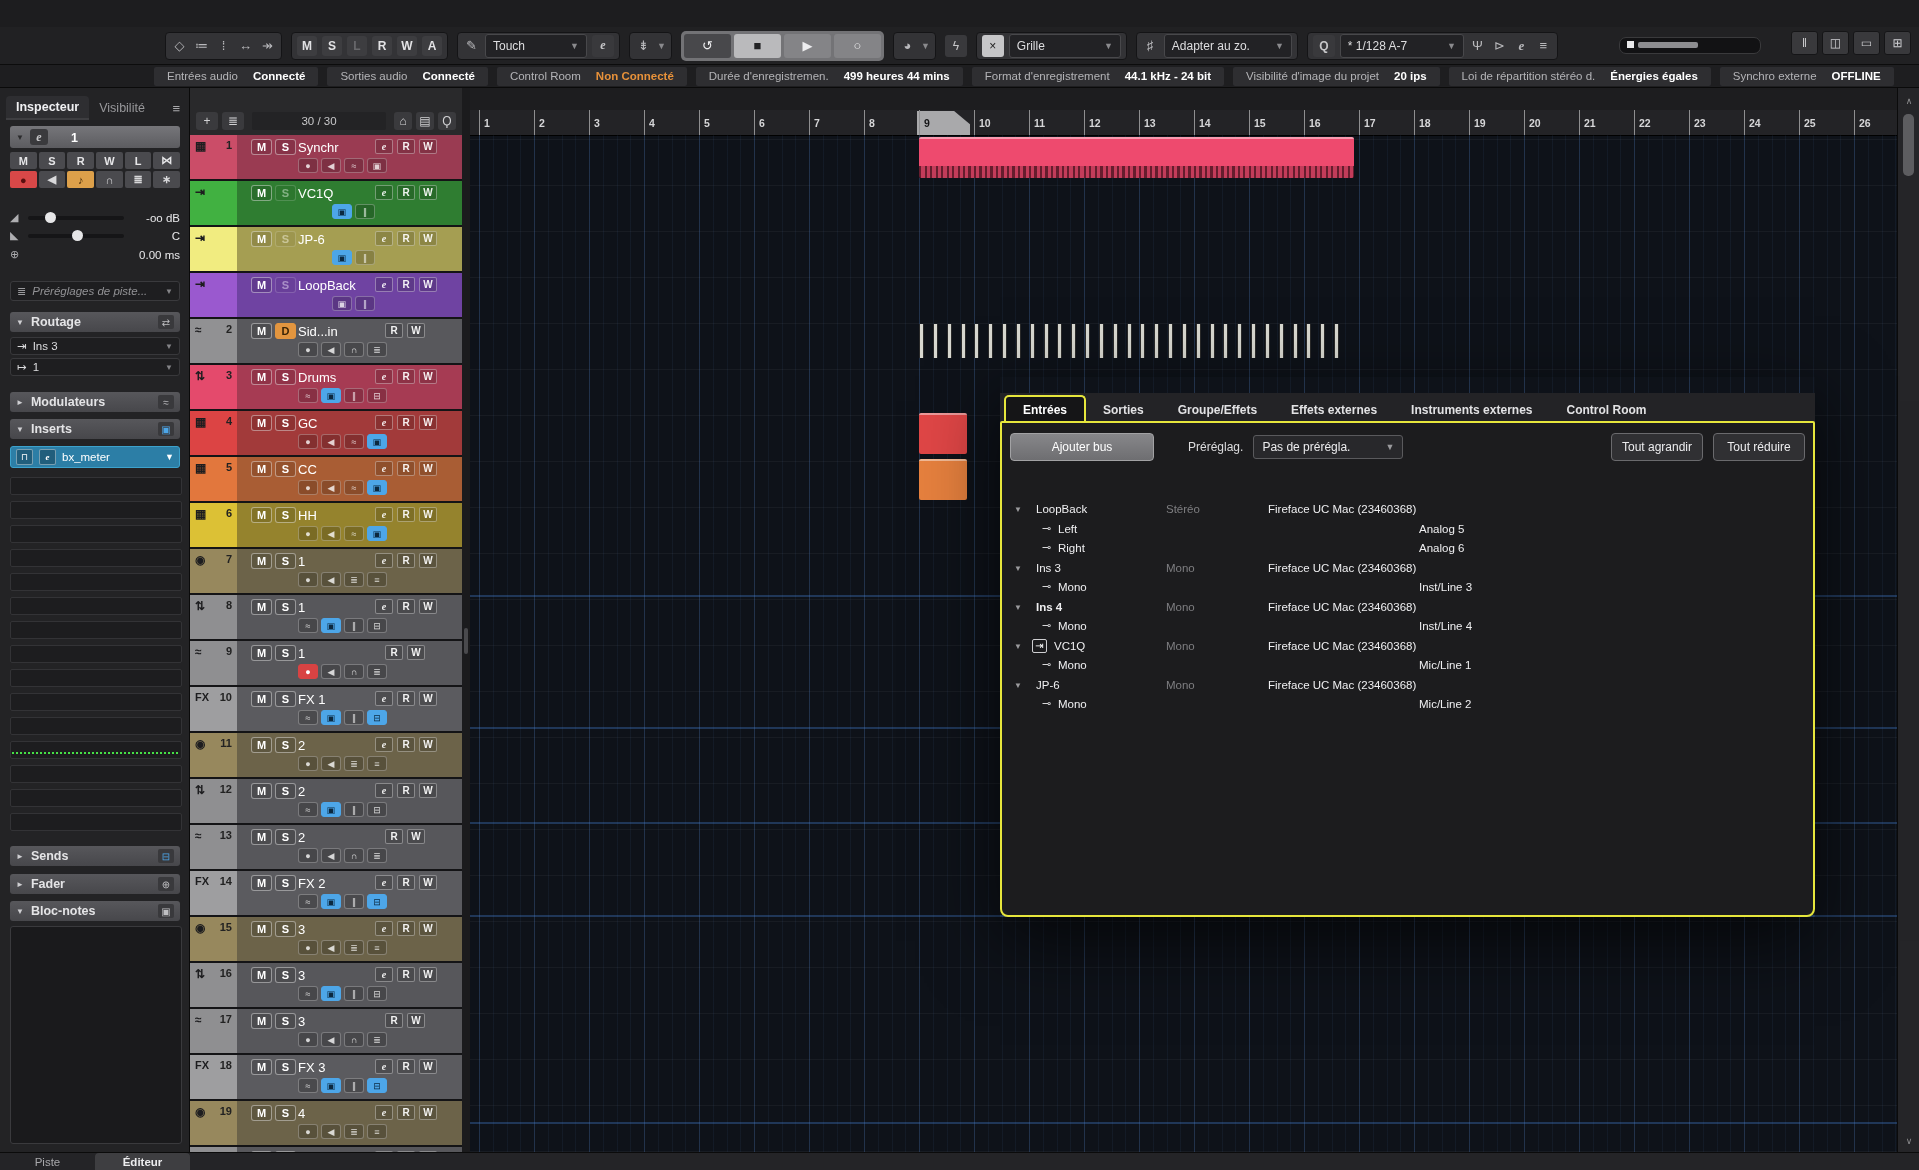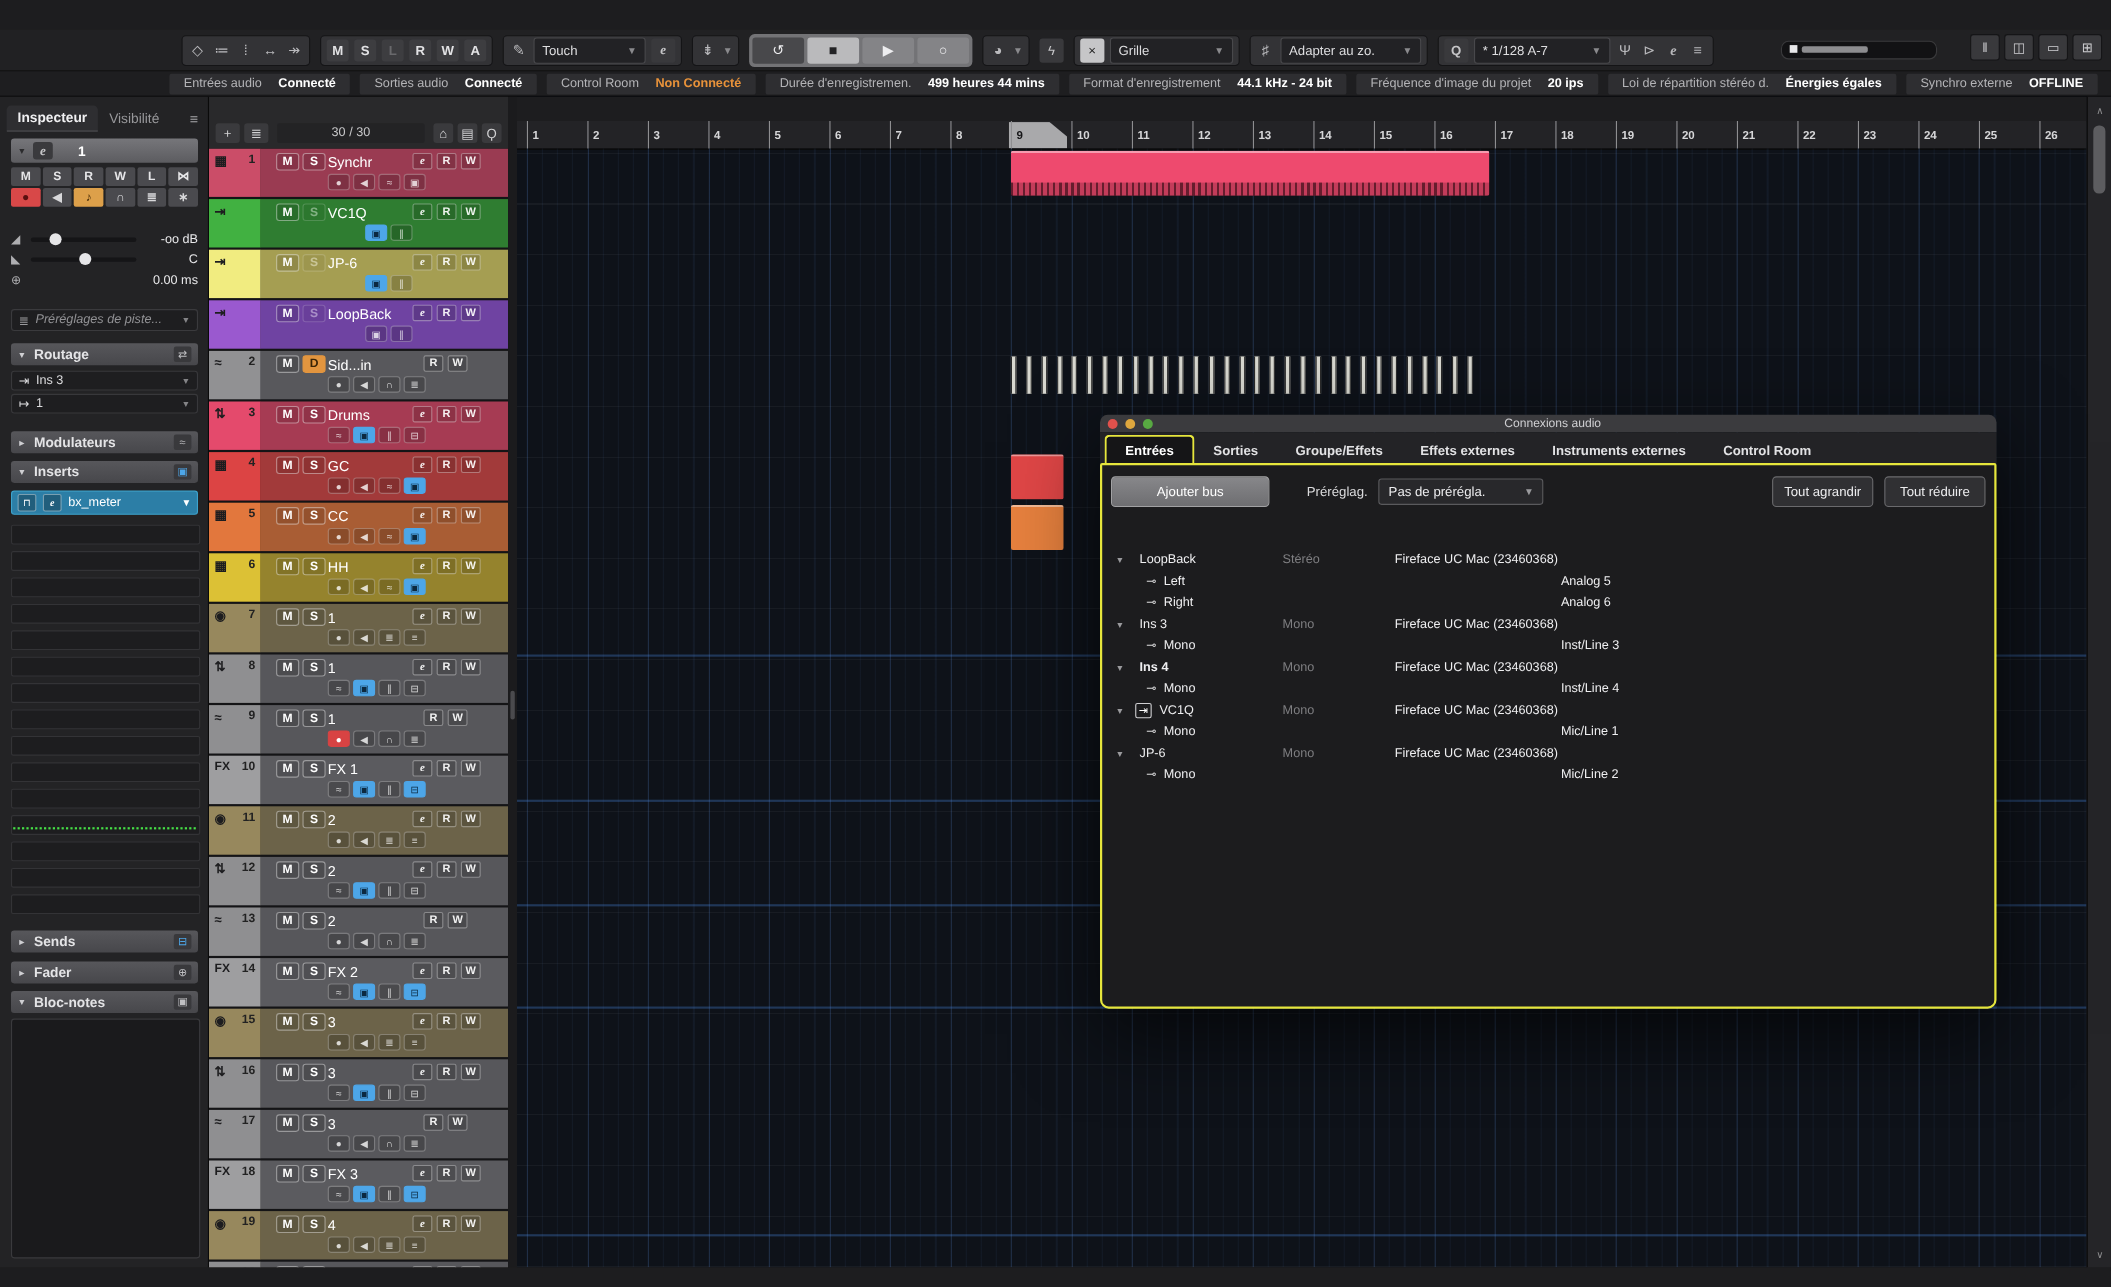--- a/index.html
+++ b/index.html
@@ -271,21 +271,21 @@
       </div>
       <div class="seg">
         <div class="lab">Durée d'enregistremen.</div>
         <div class="val">499 heures 44 mins</div>
       </div>
       <div class="seg">
         <div class="lab">Format d'enregistrement</div>
         <div class="val">44.1 kHz - 24 bit</div>
       </div>
       <div class="seg">
-        <div class="lab">Fréquence d'image du projet</div>
+        <div class="lab">Visibilité d'image du projet</div>
         <div class="val">20 ips</div>
       </div>
       <div class="seg">
         <div class="lab">Loi de répartition stéréo d.</div>
         <div class="val">Énergies égales</div>
       </div>
       <div class="seg">
         <div class="lab">Synchro externe</div>
         <div class="val">OFFLINE</div>
       </div>
@@ -994,28 +994,27 @@
         <div class="clip" style="left: 449px; top: 324px; width: 47.85px; height: 41px; background: rgb(230, 128, 62); border-top: 2px solid rgba(255, 255, 255, 0.45);"></div>
       </div>
   </div>
 
   <div id="vscroll" class="abs">
     <div class="arr" style="top:8px;">∧</div>
     <div class="thumb"></div>
     <div class="arr" style="bottom:6px;">∨</div>
   </div>
 
+  <div id="bottombar" class="abs">
+    <div class="btab" style="left:0;width:95px;">Piste</div>
+    <div class="btab sel" style="left:95px;width:95px;">Éditeur</div>
+
+  </div>
 
   <div id="dialog" class="abs">
-    <div id="dlg-titlebar">
-      <div class="dlight" style="background:#e0514c;"></div>
-      <div class="dlight" style="background:#dea73e;"></div>
-      <div class="dlight" style="background:#58a942;"></div>
-      <div id="dlg-title">Connexions audio</div>
-    </div>
     <div id="dlg-tabs">
         <div class="dtab sel">Entrées</div>
         <div class="dtab">Sorties</div>
         <div class="dtab">Groupe/Effets</div>
         <div class="dtab">Effets externes</div>
         <div class="dtab">Instruments externes</div>
         <div class="dtab">Control Room</div>
       </div>
     <div id="dlg-content">
       <div id="dlg-toolbar">

